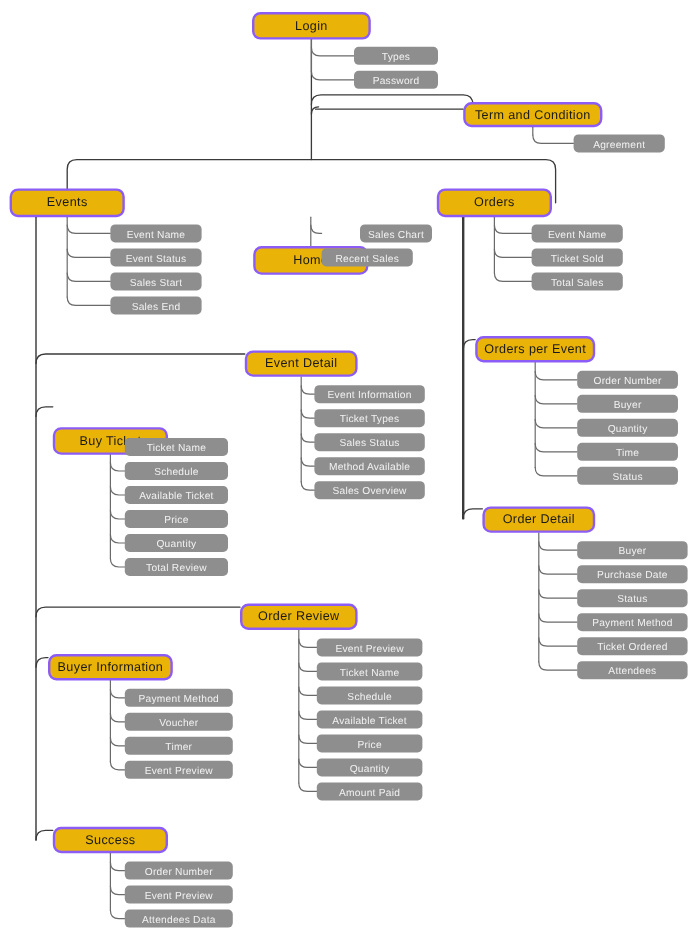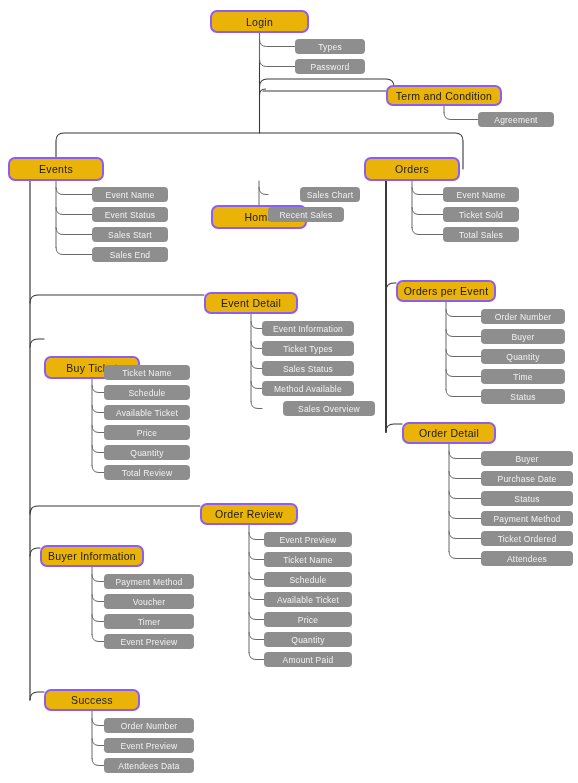--- a/index.html
+++ b/index.html
@@ -126,21 +126,21 @@
       <div class="pill" style="left: 268px; top: 207px; width: 76px; height: 15px;">Recent Sales</div>
       <div class="node" style="left: 364px; top: 157px; width: 96px; height: 24px;">Orders</div>
       <div class="pill" style="left: 443px; top: 187px; width: 76px; height: 15px;">Event Name</div>
       <div class="pill" style="left: 443px; top: 207px; width: 76px; height: 15px;">Ticket Sold</div>
       <div class="pill" style="left: 443px; top: 227px; width: 76px; height: 15px;">Total Sales</div>
       <div class="node" style="left: 204px; top: 292px; width: 94px; height: 22px;">Event Detail</div>
       <div class="pill" style="left: 262px; top: 321px; width: 92px; height: 15px;">Event Information</div>
       <div class="pill" style="left: 262px; top: 341px; width: 92px; height: 15px;">Ticket Types</div>
       <div class="pill" style="left: 262px; top: 361px; width: 92px; height: 15px;">Sales Status</div>
       <div class="pill" style="left: 262px; top: 381px; width: 92px; height: 15px;">Method Available</div>
-      <div class="pill" style="left: 262px; top: 401px; width: 92px; height: 15px; margin-left: 21px;">Sales Overview</div>
+      <div class="pill" style="left: 262px; top: 401px; width: 92px; height: 15px;">Sales Overview</div>
       <div class="node" style="left: 396px; top: 280px; width: 100px; height: 22px;">Orders per Event</div>
       <div class="pill" style="left: 481px; top: 309px; width: 84px; height: 15px;">Order Number</div>
       <div class="pill" style="left: 481px; top: 329px; width: 84px; height: 15px;">Buyer</div>
       <div class="pill" style="left: 481px; top: 349px; width: 84px; height: 15px;">Quantity</div>
       <div class="pill" style="left: 481px; top: 369px; width: 84px; height: 15px;">Time</div>
       <div class="pill" style="left: 481px; top: 389px; width: 84px; height: 15px;">Status</div>
       <div class="node" style="left: 44px; top: 336px; width: 96px; height: 23px; margin-top: 20px;">Buy Ticket</div>
       <div class="pill" style="left: 104px; top: 365px; width: 86px; height: 15px;">Ticket Name</div>
       <div class="pill" style="left: 104px; top: 385px; width: 86px; height: 15px;">Schedule</div>
       <div class="pill" style="left: 104px; top: 405px; width: 86px; height: 15px;">Available Ticket</div>

